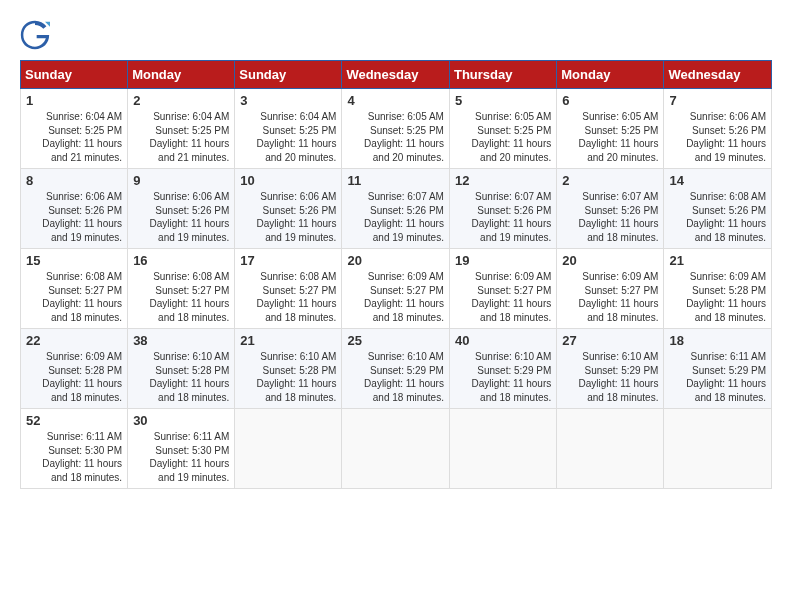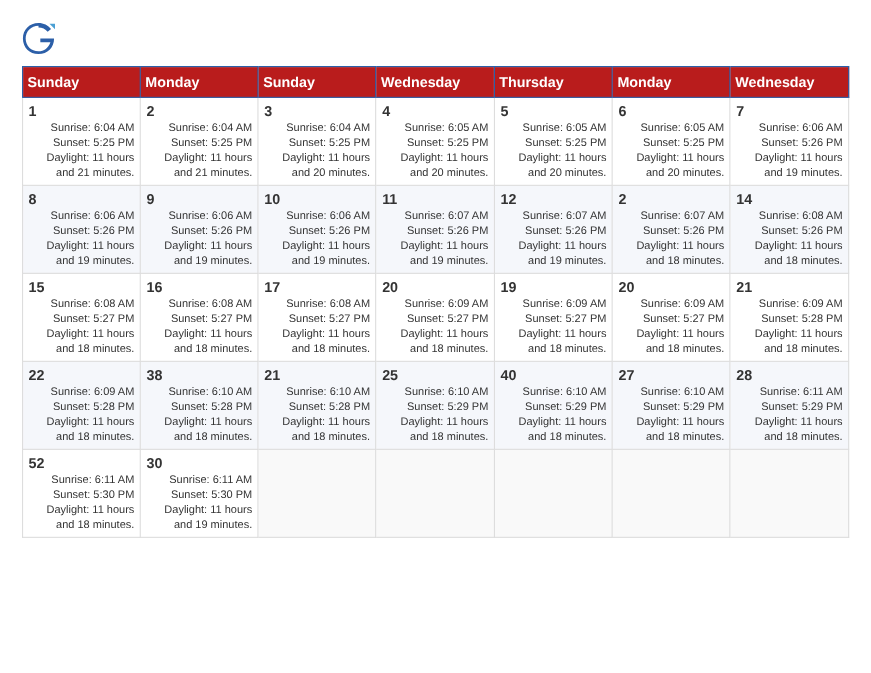--- a/index.html
+++ b/index.html
@@ -320,21 +320,21 @@
 and 18 minutes.</div>
         </td>
         <td>
           <span class="day-number">27</span>
           <div class="day-content" style="white-space: pre-line;">Sunrise: 6:10 AM
 Sunset: 5:29 PM
 Daylight: 11 hours
 and 18 minutes.</div>
         </td>
         <td>
-          <span class="day-number">28</span>
+          <span class="day-number">18</span>
           <div class="day-content" style="white-space: pre-line;">Sunrise: 6:11 AM
 Sunset: 5:29 PM
 Daylight: 11 hours
 and 18 minutes.</div>
         </td>
       </tr>
       <tr>
         <td>
           <span class="day-number">52</span>
           <div class="day-content" style="white-space: pre-line;">Sunrise: 6:11 AM

